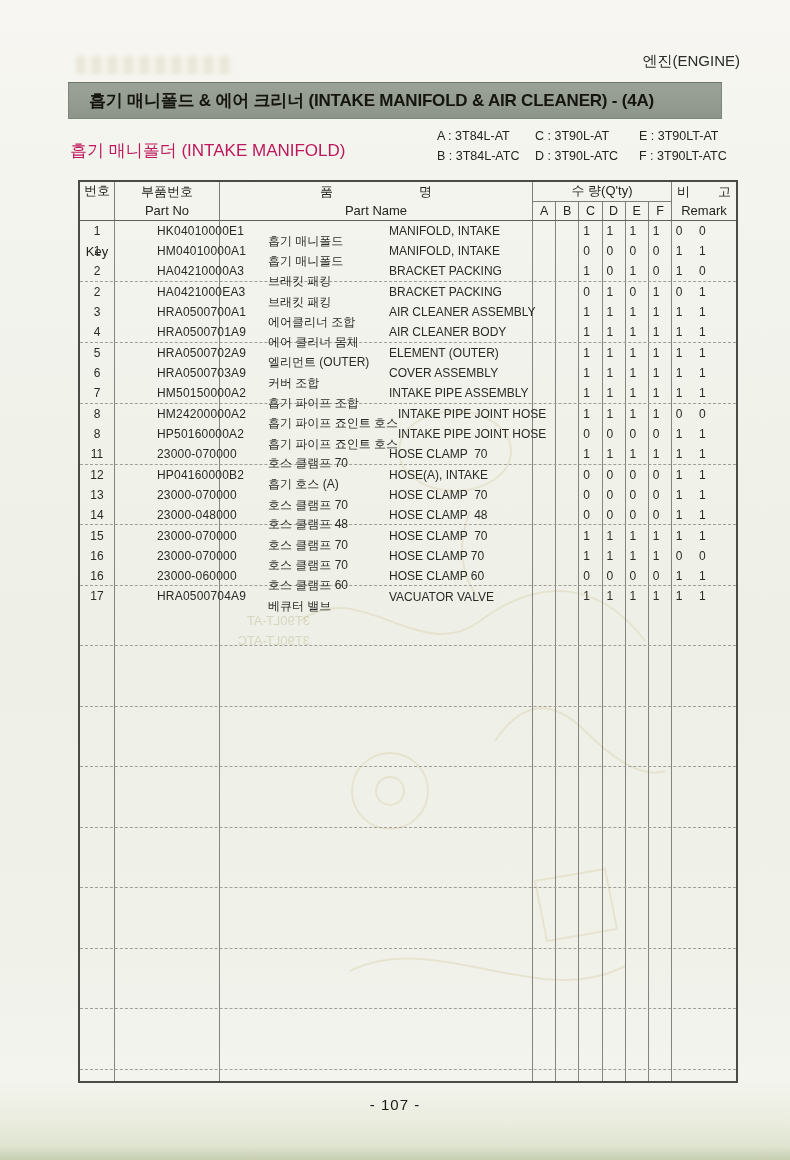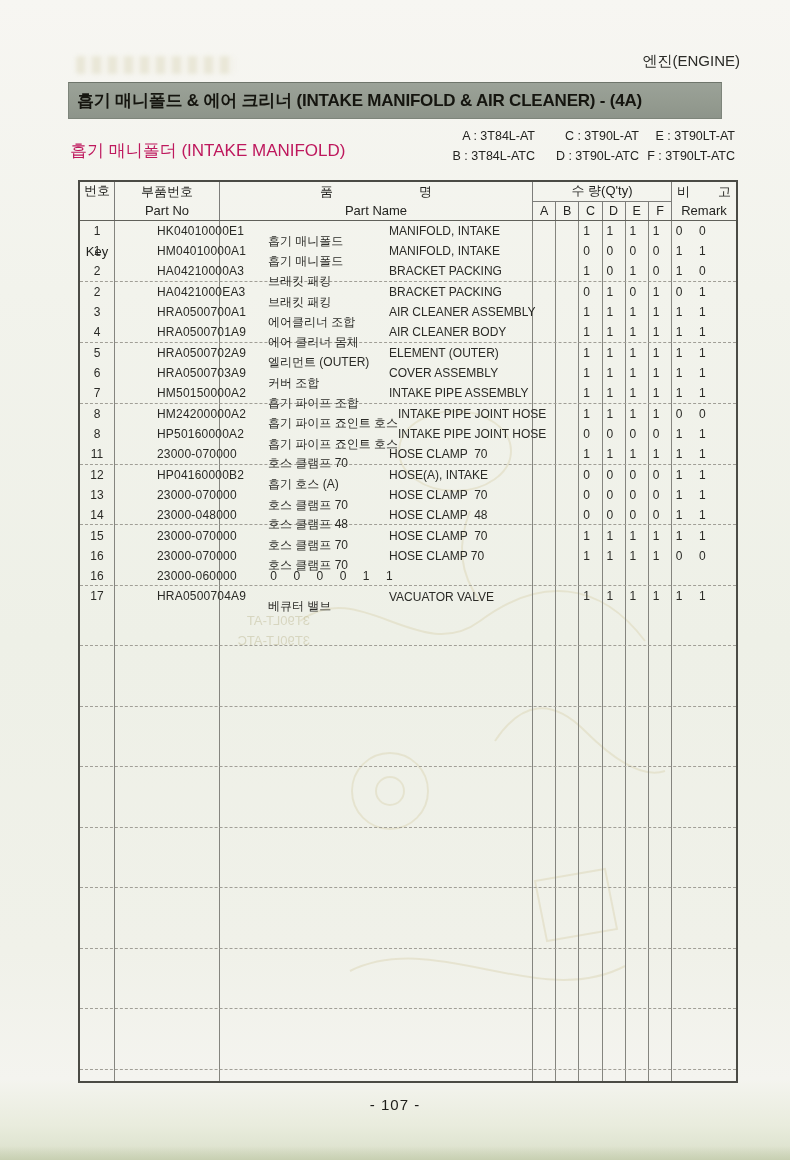--- a/index.html
+++ b/index.html
@@ -6,26 +6,26 @@
   body{
     width:790px;height:1160px;position:relative;overflow:hidden;
     font-family:"Liberation Sans","DejaVu Sans",sans-serif;color:#262622;
     background:linear-gradient(180deg,#f7f6f2 0%,#f2f3ec 25%,#eef0e7 55%,#f0f1e9 82%,#f4f4ef 93%,#e9ecdd 97%,#d9dfc9 100%);
   }
   .corner-label{position:absolute;top:52px;right:50px;font-size:15px;color:#2b2b27;}
   .title-bar{
     position:absolute;left:68px;top:82px;width:654px;height:37px;box-sizing:border-box;
     background:linear-gradient(180deg,#9ba298 0%,#949b90 55%,#8d948a 100%);
     border:1px solid #7e857b;border-top-color:#6e756b;
-    display:flex;align-items:center;padding-left:8px;
+    display:flex;align-items:center;padding-left:20px;
     font-size:17px;font-weight:bold;color:#15150f;letter-spacing:-0.2px;white-space:nowrap;
   }
   .section-title{position:absolute;left:70px;top:139px;font-size:17px;color:#be185d;white-space:nowrap;}
   .legend{position:absolute;left:437px;top:126px;width:300px;font-size:12.5px;color:#232320;}
-  .legend-row{display:flex;height:20px;align-items:center;text-align:right;}
+  .legend-row{display:flex;height:20px;align-items:center;}
   .legend-item{white-space:pre;}
   .legend-item:nth-child(1){width:98px;}
   .legend-item:nth-child(2){width:104px;}
   .legend-item:nth-child(3){width:96px;}
 
   .parts-table{
     position:absolute;left:78px;top:180px;width:660px;height:903px;box-sizing:border-box;
     border:2px solid #4b4b45;background:transparent;
   }
   .thead{display:flex;height:39px;border-bottom:1px solid #60605a;font-size:13px;color:#232320;box-sizing:border-box;}
@@ -399,20 +399,24 @@
     <div class="c-q">1</div>
     <div class="c-q">1</div>
     <div class="c-q">1</div>
     <div class="c-q">0</div>
     <div class="c-q">0</div>
     <div class="c-remark"></div>
   </div>
       <div class="trow dashed">
     <div class="c-key">16</div>
     <div class="c-partno">23000-060000</div>
+    <div class="c-name">
+      <span class="c-kr">호스 클램프 60</span>
+      <span class="c-en">HOSE CLAMP 60</span>
+    </div>
     <div class="c-q">0</div>
     <div class="c-q">0</div>
     <div class="c-q">0</div>
     <div class="c-q">0</div>
     <div class="c-q">1</div>
     <div class="c-q">1</div>
     <div class="c-remark"></div>
   </div>
       <div class="trow">
     <div class="c-key">17</div>

